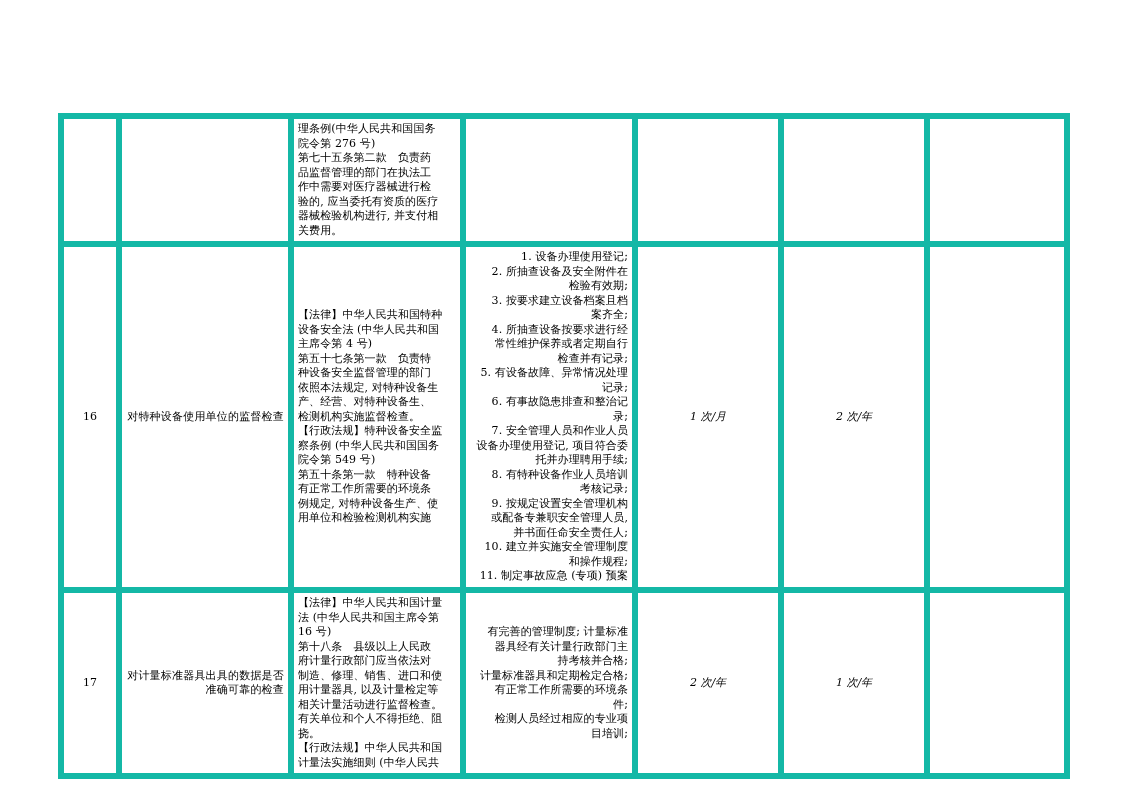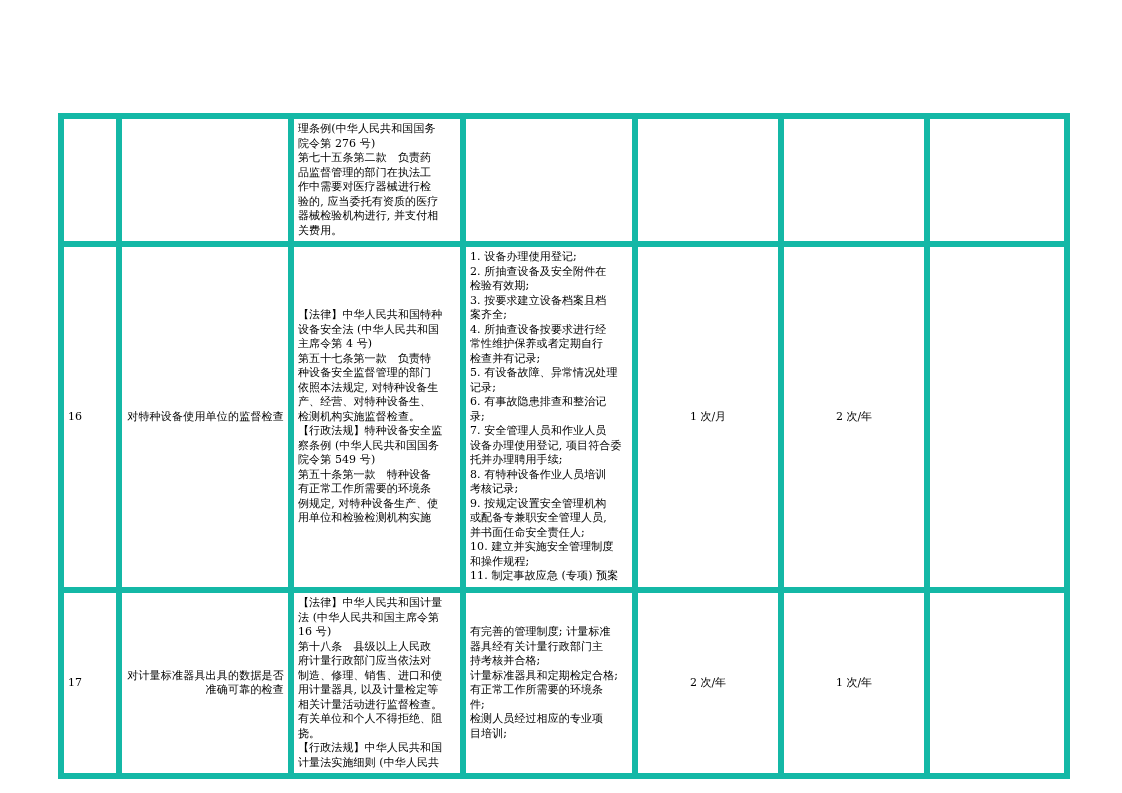--- a/index.html
+++ b/index.html
@@ -41,41 +41,42 @@
   }
   col.c-no     { width: 58px; }
   col.c-item   { width: 172px; }
   col.c-basis  { width: 172px; }
   col.c-content{ width: 172px; }
   col.c-freq1  { width: 146px; }
   col.c-freq2  { width: 146px; }
   col.c-last   { width: 140px; }
 
   .cell-no {
-    text-align: left;
+    text-align: center;
     vertical-align: middle;
   }
   .cell-item {
     text-align: right;
     vertical-align: middle;
     letter-spacing: 0.2px;
   }
   .cell-basis {
     text-align: left;
     vertical-align: middle;
     letter-spacing: 0.1px;
   }
   .cell-content {
-    text-align: left;
+    text-align: right;
     vertical-align: middle;
     letter-spacing: 0.1px;
   }
   .cell-freq {
     text-align: center;
     vertical-align: middle;
+    font-style: italic;
   }
   .cell-empty {
     vertical-align: middle;
   }
   .top-basis {
     vertical-align: top;
   }
   .line { display: block; }
   .nowrap-center { white-space: nowrap; }
 </style>

